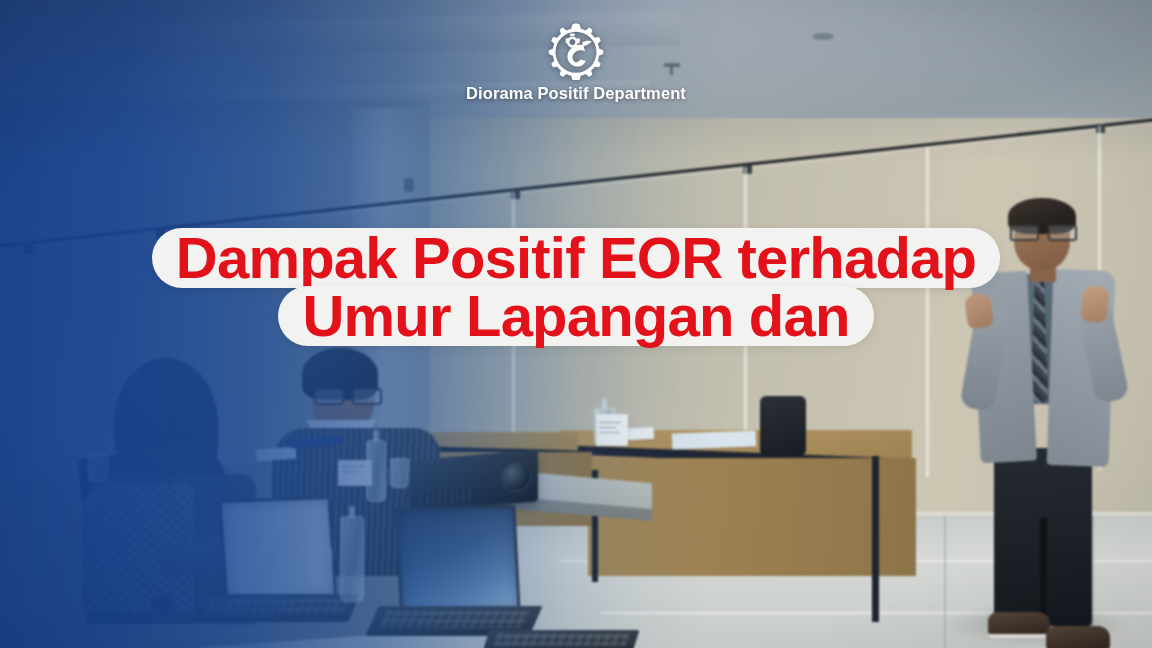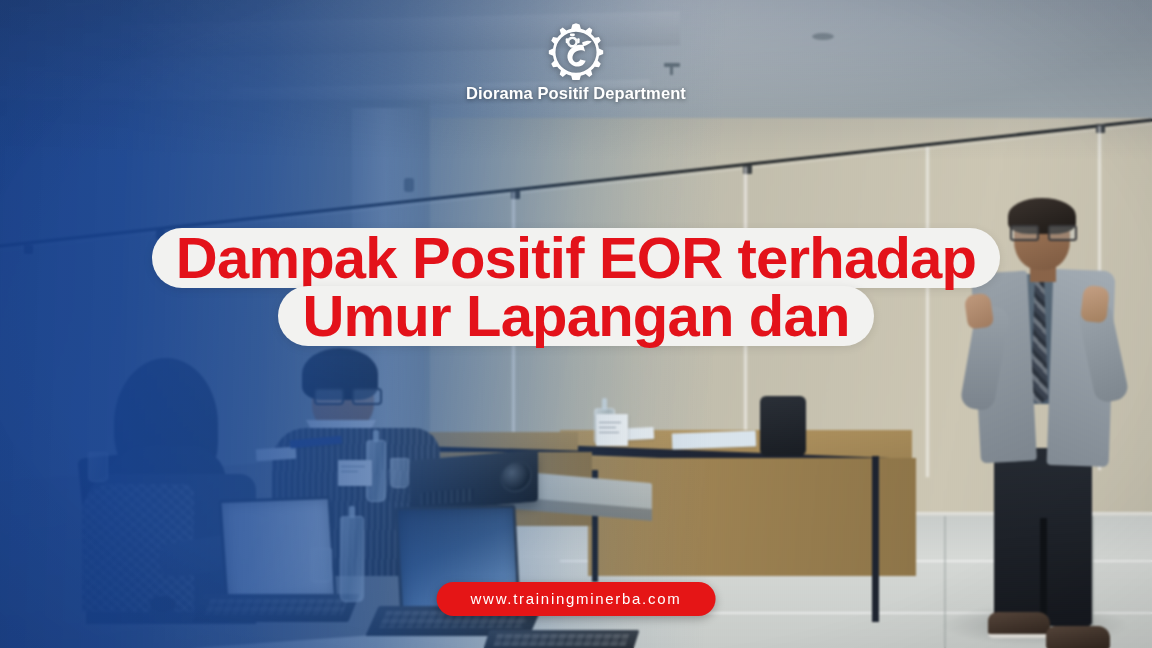--- a/index.html
+++ b/index.html
@@ -609,15 +609,14 @@
       </g>
     </svg>
     <div id="brand-name">Diorama Positif Department</div>
   </div>
 
   <div id="title-block">
     <span class="title-line" id="tl1">Dampak Positif EOR terhadap</span>
     <span class="title-line" id="tl2">Umur Lapangan dan</span>
   </div>
 
-  <div id="url-pill">www.trainingminerba.com</div>
 
 </div>
 
 </body></html>

